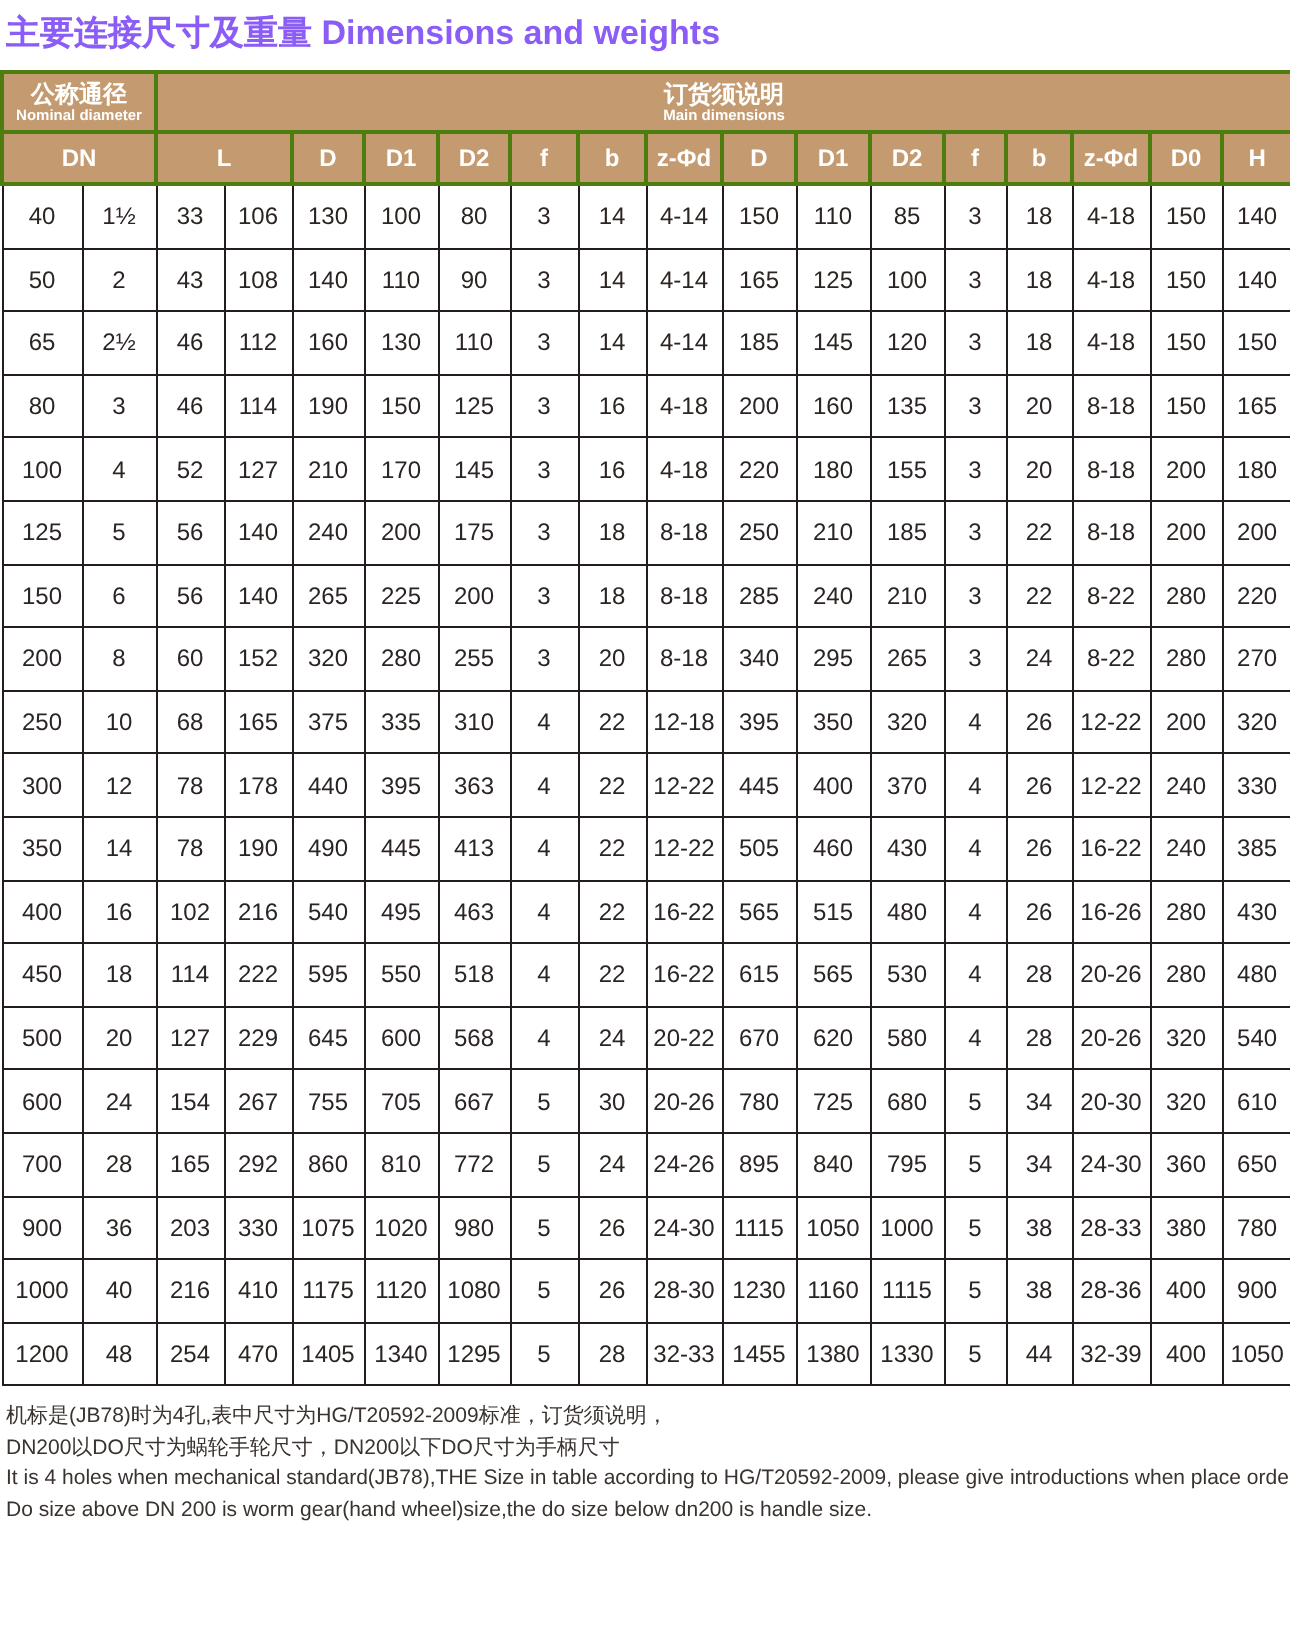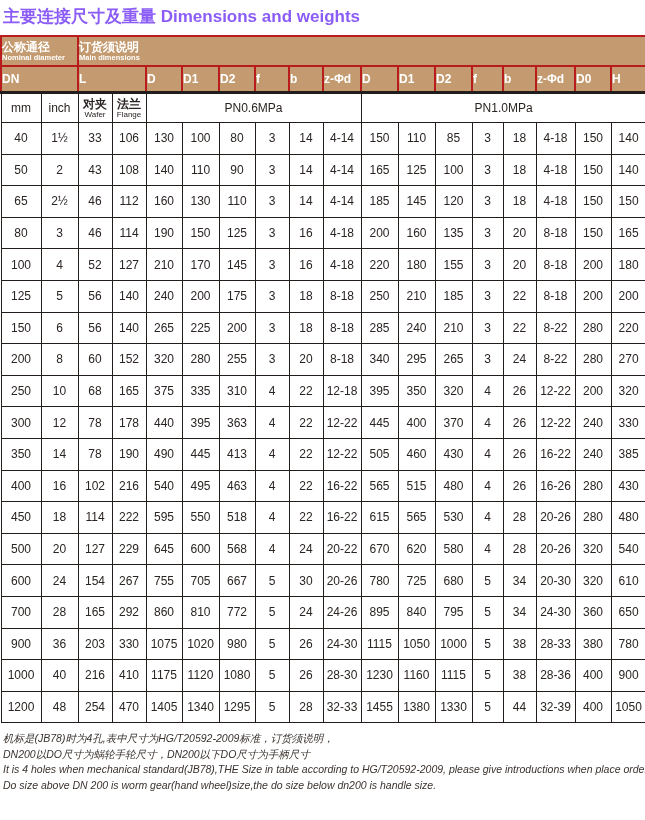--- a/index.html
+++ b/index.html
@@ -25,22 +25,22 @@
   }
   table{
     width:645px;
     table-layout:fixed;
     border-collapse:collapse;
   }
   
   tr.group-row td, tr.dim-row td{
     background:var(--header-bg);
     color:var(--header-text);
-    border:2px solid #b91c1c;
-    text-align:left;
+    border:2px solid #4d7c0f;
+    text-align:center;
     vertical-align:middle;
     padding:0;
   }
   tr.group-row td{height:28px;}
   tr.dim-row td{height:24px;font-size:12px;font-weight:bold;}
   .zh-big{font-size:12px;font-weight:bold;line-height:13px;display:block;}
   .en-small{font-size:7.5px;line-height:8px;display:block;font-weight:bold;}
   
   tr.sub-row td{
     background:#ffffff;
@@ -67,21 +67,20 @@
     white-space:nowrap;
   }
   .notes{
     padding:8px 2px 0 3px;
   }
   .note-line{
     font-size:10.5px;
     line-height:15.5px;
     color:#3a322e;
     white-space:nowrap;
-    font-style:italic;
   }
 </style>
 </head>
 <body>
 
 <div class="page">
 
   <div class="title">主要连接尺寸及重量 Dimensions and weights</div>
 
   <table>
@@ -127,34 +126,20 @@
         <td>z-Φd</td>
         <td>D</td>
         <td>D1</td>
         <td>D2</td>
         <td>f</td>
         <td>b</td>
         <td>z-Φd</td>
         <td>D0</td>
         <td>H</td>
       </tr>
-      <tr class="sub-row">
-        <td>mm</td>
-        <td>inch</td>
-        <td>
-          <span class="zh-sub">对夹</span>
-          <span class="en-sub">Wafer</span>
-        </td>
-        <td>
-          <span class="zh-sub">法兰</span>
-          <span class="en-sub">Flange</span>
-        </td>
-        <td colspan="6">PN0.6MPa</td>
-        <td colspan="8">PN1.0MPa</td>
-      </tr>
     </thead>
     <tbody>
         <tr>
           <td>40</td>
           <td>1½</td>
           <td>33</td>
           <td>106</td>
           <td>130</td>
           <td>100</td>
           <td>80</td>

